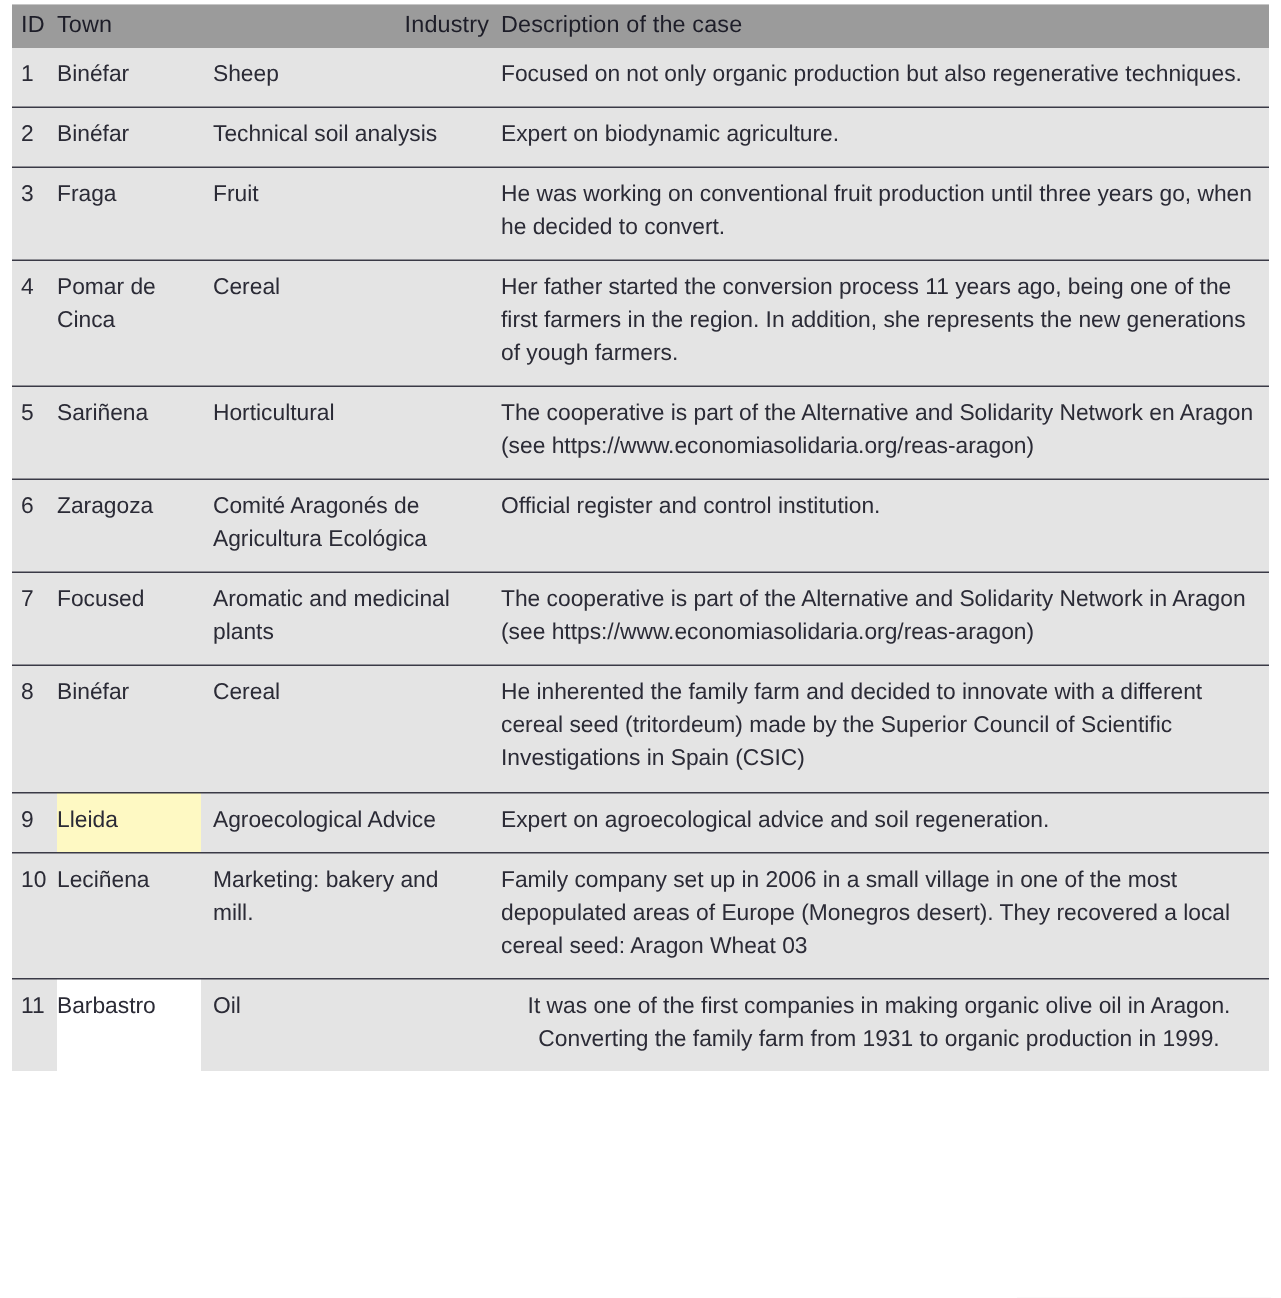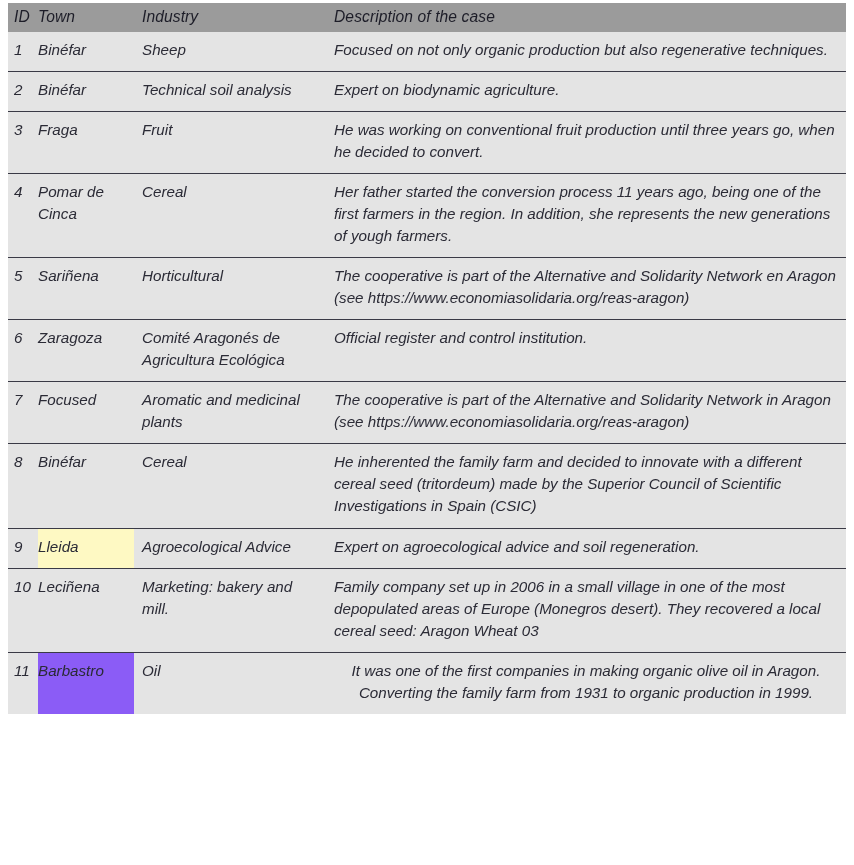--- a/index.html
+++ b/index.html
@@ -12,21 +12,20 @@
     height: 865px;
     font-family: "Liberation Sans", sans-serif;
     overflow: hidden;
   }
 
   #table-wrap {
     position: relative;
     width: 788px;
     height: 865px;
     background: #ffffff;
-    font-style: italic;
   }
 
   table.case-table {
     position: absolute;
     left: 8px;
     top: 3px;
     width: 838px;
     border-collapse: collapse;
     table-layout: fixed;
     background: #e4e4e4;
@@ -48,21 +47,21 @@
     text-align: left;
     font-weight: normal;
     color: #1d1d28;
     padding: 5px 0 6px 0;
     vertical-align: middle;
     font-size: 15.6px;
     letter-spacing: 0.1px;
   }
   th.c-id   { padding-left: 6px; }
   th.c-town { padding-left: 0px; }
-  th.c-ind  { padding-left: 8px; }
+  th.c-ind  { padding-left: 8px; text-align: right; }
   th.c-desc { padding-left: 8px; }
 
   
   tbody td {
     vertical-align: top;
     padding: 7px 10px 10px 0;
     line-height: 1.45;
     border-bottom: 1px solid #3a3a46;
     background: #e4e4e4;
   }
@@ -233,21 +232,21 @@
             <span class="cell-line">Marketing: bakery and mill.</span>
           </td>
           <td class="c-desc" style="background: rgb(228, 228, 228); border-bottom-color: rgb(58, 58, 70);">
             <span class="cell-line">Family company set up in 2006 in a small village in one of the most depopulated areas of Europe (Monegros desert). They recovered a local cereal seed: Aragon Wheat 03</span>
           </td>
         </tr>
         <tr>
           <td class="c-id" style="background: rgb(228, 228, 228);">
             <span class="cell-line">11</span>
           </td>
-          <td class="c-town" style="background: #8b5cf6;">
+          <td class="c-town" style="background: #ffffff;">
             <span class="cell-line">Barbastro</span>
           </td>
           <td class="c-ind" style="background: rgb(228, 228, 228);">
             <span class="cell-line">Oil</span>
           </td>
           <td class="c-desc" style="background: rgb(228, 228, 228); text-align: center;">
             <span class="cell-line">It was one of the first companies in making organic olive oil in Aragon. Converting the family farm from 1931 to organic production in 1999.</span>
           </td>
         </tr>
       </tbody>

